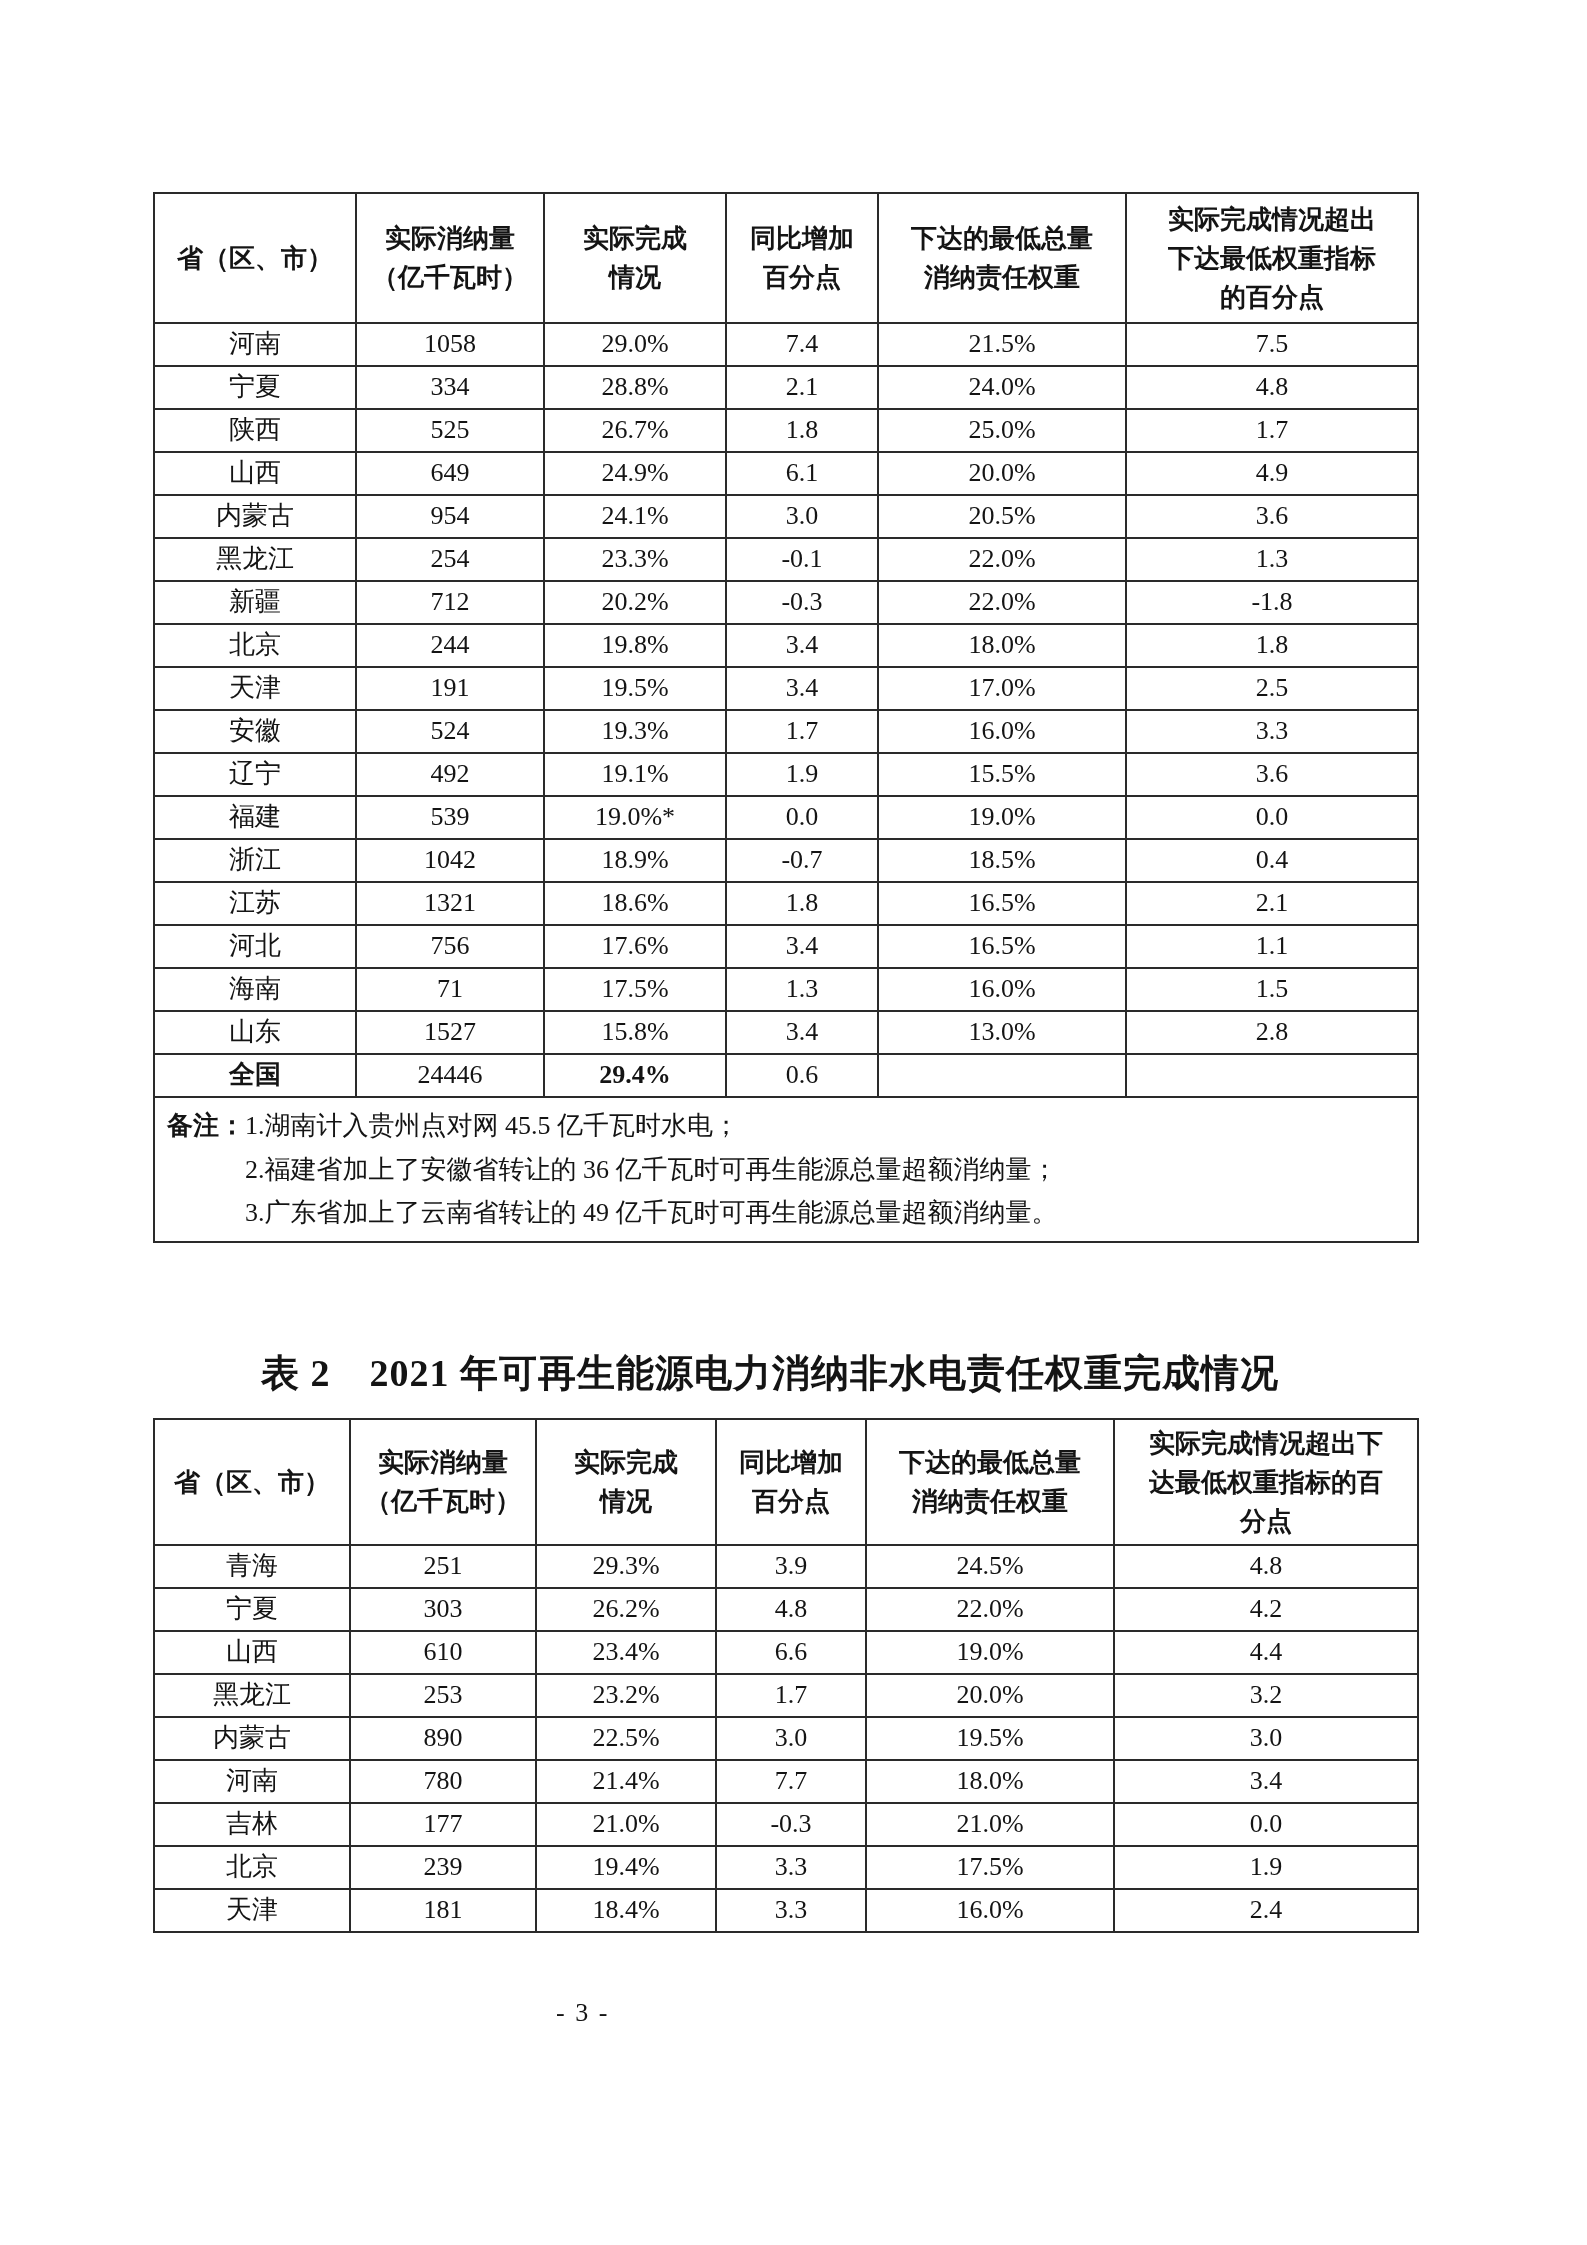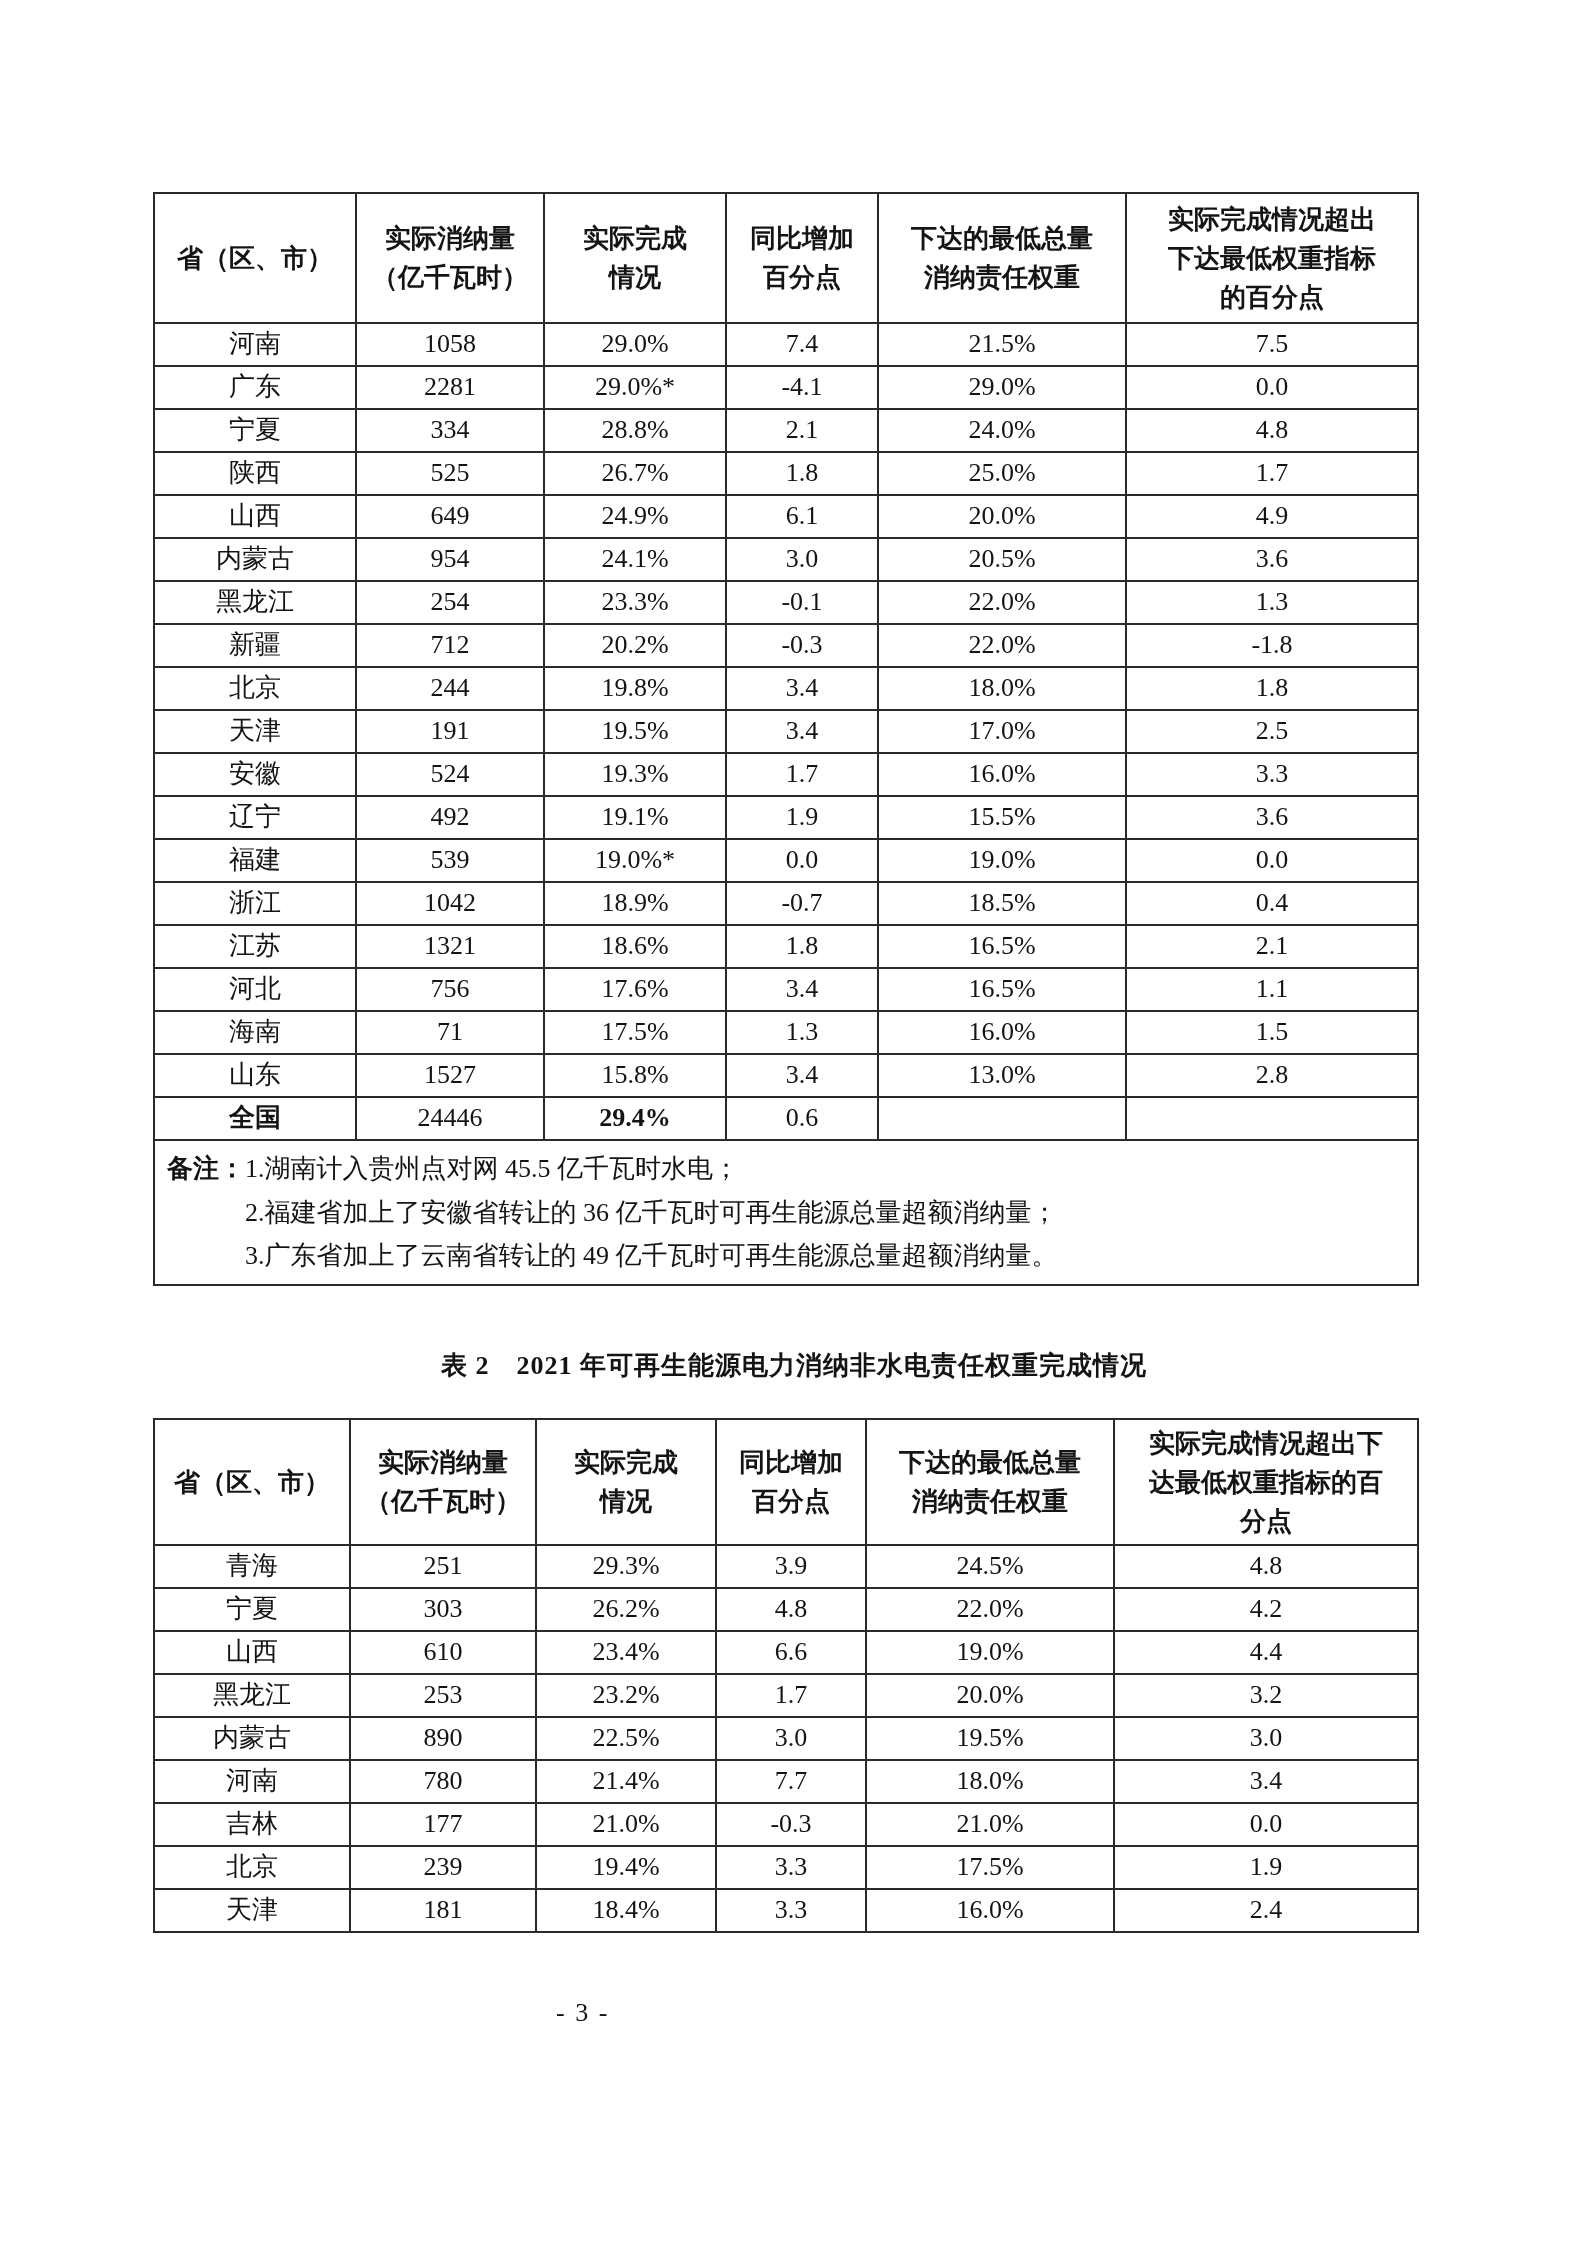--- a/index.html
+++ b/index.html
@@ -53,23 +53,23 @@
   .notes{
     display:flex;
     align-items:flex-start;
     font-size:26px;
     line-height:1.68;
   }
   .notes-label{font-weight:bold;white-space:nowrap;}
   .notes-lines{white-space:pre-line;}
   .table2-title{
     position:absolute;
-    left:162px;top:1348px;width:1264px;
+    left:138px;top:1348px;width:1264px;
     text-align:center;
-    font-size:26px;
+    font-size:38px;
     font-weight:bold;
     letter-spacing:1px;
   }
   .page-number{
     position:absolute;
     left:556px;top:1998px;
     font-size:26px;
     letter-spacing:2px;
   }
 </style>
@@ -106,28 +106,20 @@
     <tbody id="t1-body">
         <tr class="data-row">
           <td>河南</td>
           <td>1058</td>
           <td>29.0%</td>
           <td>7.4</td>
           <td>21.5%</td>
           <td>7.5</td>
         </tr>
         <tr class="data-row">
-          <td>广东</td>
-          <td>2281</td>
-          <td>29.0%*</td>
-          <td>-4.1</td>
-          <td>29.0%</td>
-          <td>0.0</td>
-        </tr>
-        <tr class="data-row">
           <td>宁夏</td>
           <td>334</td>
           <td>28.8%</td>
           <td>2.1</td>
           <td>24.0%</td>
           <td>4.8</td>
         </tr>
         <tr class="data-row">
           <td>陕西</td>
           <td>525</td>

